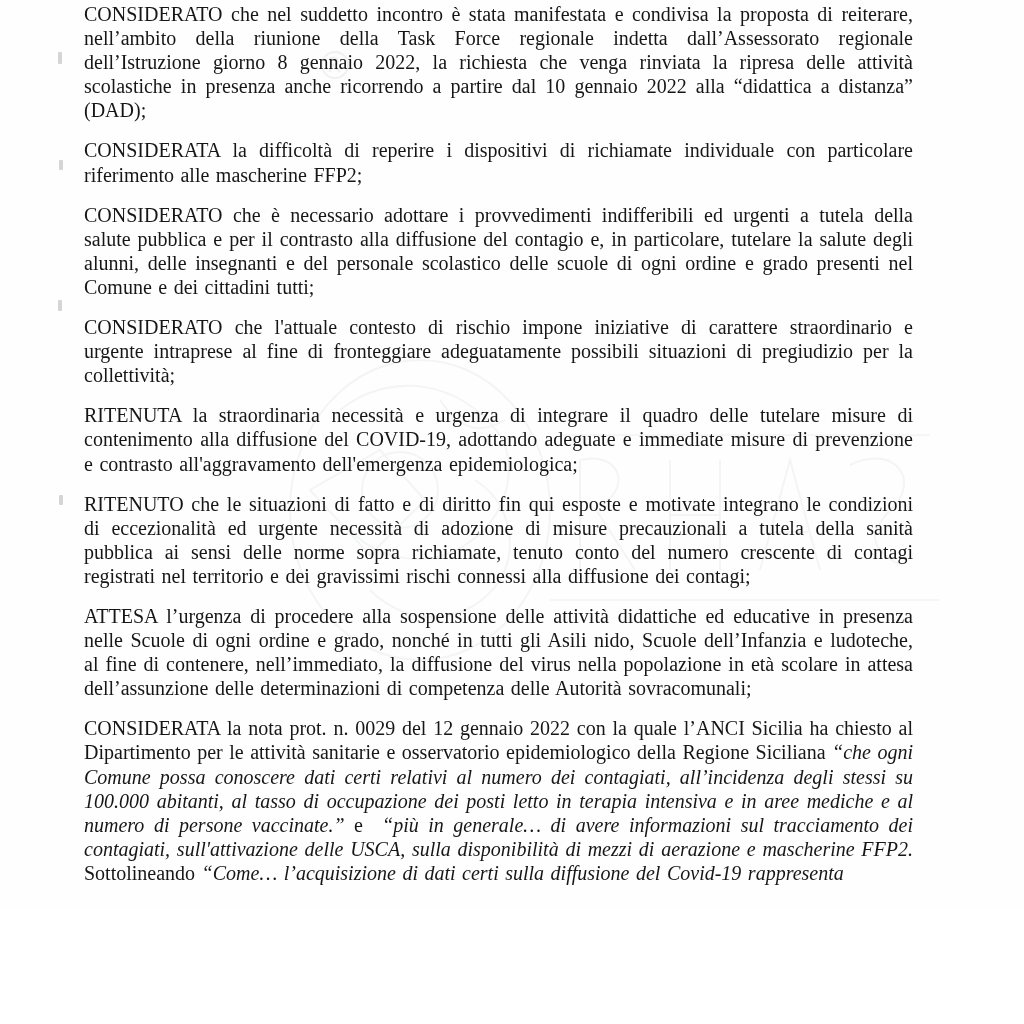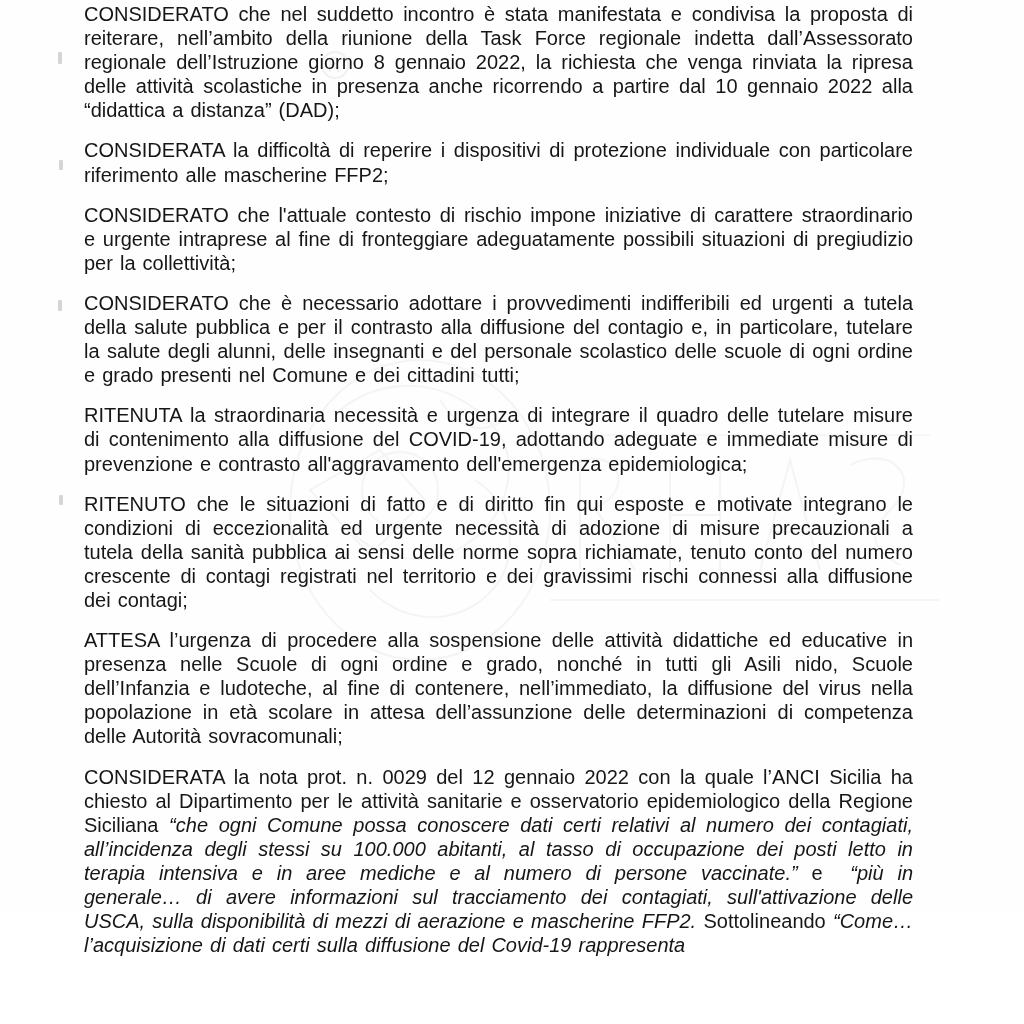--- a/index.html
+++ b/index.html
@@ -1,21 +1,21 @@
 <!DOCTYPE html>
 <html><head>
 <meta charset="utf-8">
 <style>
   html,body{margin:0;padding:0;}
   body{
     width:1024px;height:1024px;overflow:hidden;background:#ffffff;
   }
   .page{
     position:relative;width:1024px;height:910px;background:#fefefe;
-    font-family:Liberation Sans, sans-serif;
+    font-family:Liberation Serif, serif;
     color:#161616;
   }
   .content{
     position:absolute;left:84px;top:2px;width:829px;
     text-align:justify;
     font-size:20px;line-height:24.1px;
     word-spacing:1.5px;
   }
   p.para{margin:0 0 16px 0;padding:0;}
   .seg{white-space:pre-wrap;}
@@ -57,22 +57,22 @@
     <path d="M12 10 L 12 24 M12 10 C 20 8, 24 15, 14 17 L 22 24"></path>
   </svg>
 
   <div class="speck" style="left:58px;top:52px;width:4px;height:12px;"></div>
   <div class="speck" style="left:59px;top:160px;width:4px;height:10px;"></div>
   <div class="speck" style="left:58px;top:300px;width:4px;height:11px;"></div>
   <div class="speck" style="left:59px;top:495px;width:4px;height:10px;"></div>
 
   <div class="content" id="doc-body">
       <p class="para"><span class="seg">CONSIDERATO che nel suddetto incontro è stata manifestata e condivisa la proposta di reiterare, nell’ambito della riunione della Task Force regionale indetta dall’Assessorato regionale dell’Istruzione giorno 8 gennaio 2022, la richiesta che venga rinviata la ripresa delle attività scolastiche in presenza anche ricorrendo a partire dal 10 gennaio 2022 alla “didattica a distanza” (DAD);</span></p>
-      <p class="para"><span class="seg">CONSIDERATA la difficoltà di reperire i dispositivi di protezione individuale con particolare riferimento alle mascherine FFP2;</span></p>
+      <p class="para"><span class="seg">CONSIDERATA la difficoltà di reperire i dispositivi di richiamate individuale con particolare riferimento alle mascherine FFP2;</span></p>
+      <p class="para"><span class="seg">CONSIDERATO che è necessario adottare i provvedimenti indifferibili ed urgenti a tutela della salute pubblica e per il contrasto alla diffusione del contagio e, in particolare, tutelare la salute degli alunni, delle insegnanti e del personale scolastico delle scuole di ogni ordine e grado presenti nel Comune e dei cittadini tutti;</span></p>
       <p class="para"><span class="seg">CONSIDERATO che l'attuale contesto di rischio impone iniziative di carattere straordinario e urgente intraprese al fine di fronteggiare adeguatamente possibili situazioni di pregiudizio per la collettività;</span></p>
-      <p class="para"><span class="seg">CONSIDERATO che è necessario adottare i provvedimenti indifferibili ed urgenti a tutela della salute pubblica e per il contrasto alla diffusione del contagio e, in particolare, tutelare la salute degli alunni, delle insegnanti e del personale scolastico delle scuole di ogni ordine e grado presenti nel Comune e dei cittadini tutti;</span></p>
       <p class="para"><span class="seg">RITENUTA la straordinaria necessità e urgenza di integrare il quadro delle tutelare misure di contenimento alla diffusione del COVID-19, adottando adeguate e immediate misure di prevenzione e contrasto all'aggravamento dell'emergenza epidemiologica;</span></p>
       <p class="para"><span class="seg">RITENUTO che le situazioni di fatto e di diritto fin qui esposte e motivate integrano le condizioni di eccezionalità ed urgente necessità di adozione di misure precauzionali a tutela della sanità pubblica ai sensi delle norme sopra richiamate, tenuto conto del numero crescente di contagi registrati nel territorio e dei gravissimi rischi connessi alla diffusione dei contagi;</span></p>
       <p class="para"><span class="seg">ATTESA l’urgenza di procedere alla sospensione delle attività didattiche ed educative in presenza nelle Scuole di ogni ordine e grado, nonché in tutti gli Asili nido, Scuole dell’Infanzia e ludoteche, al fine di contenere, nell’immediato, la diffusione del virus nella popolazione in età scolare in attesa dell’assunzione delle determinazioni di competenza delle Autorità sovracomunali;</span></p>
       <p class="para"><span class="seg">CONSIDERATA la nota prot. n. 0029 del 12 gennaio 2022 con la quale l’ANCI Sicilia ha chiesto al Dipartimento per le attività sanitarie e osservatorio epidemiologico della Regione Siciliana </span><span class="seg italic">“che ogni Comune possa conoscere dati certi relativi al numero dei contagiati, all’incidenza degli stessi su 100.000 abitanti, al tasso di occupazione dei posti letto in terapia intensiva e in aree mediche e al numero di persone vaccinate.”</span><span class="seg"> e  </span><span class="seg italic">“più in generale… di avere informazioni sul tracciamento dei contagiati, sull'attivazione delle USCA, sulla disponibilità di mezzi di aerazione e mascherine FFP2.</span><span class="seg"> Sottolineando </span><span class="seg italic">“Come… l’acquisizione di dati certi sulla diffusione del Covid-19 rappresenta</span></p>
     </div>
 
 </div>
 
 </body></html>

